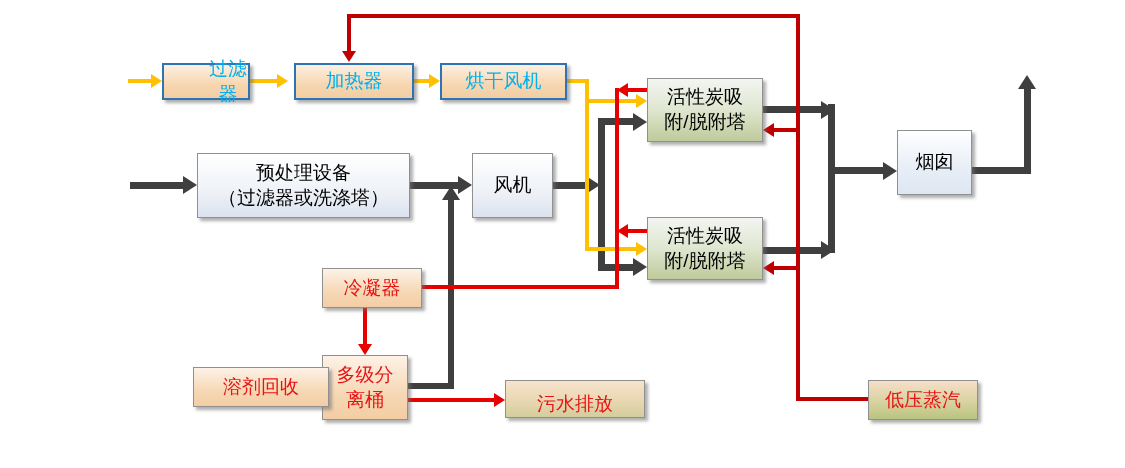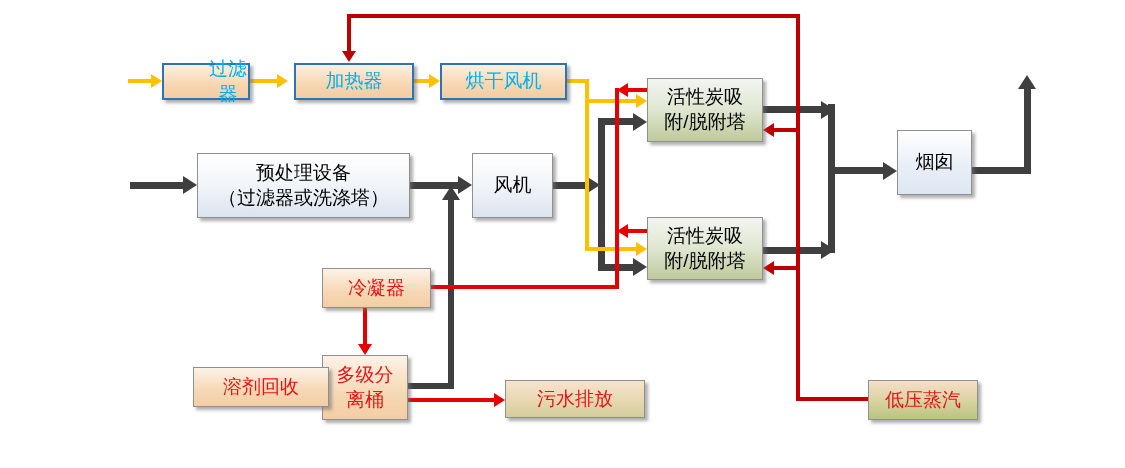--- a/index.html
+++ b/index.html
@@ -38,20 +38,21 @@
   .style-chimney{
     background:linear-gradient(180deg,#ffffff 0%,#e9eff7 55%,#dde6f2 100%);
   }
   .style-peach-red{
     background:linear-gradient(180deg,#fdf2e7 0%,#f6d8b5 60%,#f3cda4 100%);
     color:#e81414;
   }
   .style-sewage{
     background:linear-gradient(180deg,#f8e3cd 0%,#e8d7b2 55%,#d3cd9c 100%);
     color:#e81414;
+    align-items:flex-end;
   }
   .style-steam{
     background:linear-gradient(180deg,#f6dfc8 0%,#d8d2a0 55%,#b9c47f 100%);
     color:#e81414;
   }
   .seg{position:absolute;}
   .gray{background:#3f3f3f;}
   .yellow{background:#FFC000;}
   .dred{background:#C00000;}
   .bred{background:#E60000;}
@@ -160,21 +161,21 @@
   <div class="node style-white" style="left:472px;top:153px;width:81px;height:65px;"><span>风机</span></div>
 
   <div class="node style-tower" style="left:647px;top:78px;width:116px;height:64px;"><span>活性炭吸
 附/脱附塔</span></div>
 
   <div class="node style-tower" style="left:647px;top:217px;width:116px;height:63px;"><span>活性炭吸
 附/脱附塔</span></div>
 
   <div class="node style-chimney" style="left:897px;top:130px;width:75px;height:65px;"><span>烟囱</span></div>
 
-  <div class="node style-peach-red" style="left:322px;top:268px;width:109px;height:40px;"><span>冷凝器</span></div>
+  <div class="node style-peach-red" style="left:322px;top:268px;width:100px;height:40px;"><span>冷凝器</span></div>
 
   <div class="node style-peach-red" style="left:322px;top:355px;width:86px;height:65px;"><span>多级分
 离桶</span></div>
 
   <div class="node style-peach-red" style="left:152px;top:367px;width:136px;height:40px;margin-left:41px;"><span>溶剂回收</span></div>
 
   <div class="node style-sewage" style="left:505px;top:380px;width:140px;height:38px;"><span>污水排放</span></div>
 
   <div class="node style-steam" style="left:868px;top:380px;width:110px;height:40px;"><span>低压蒸汽</span></div>
 

